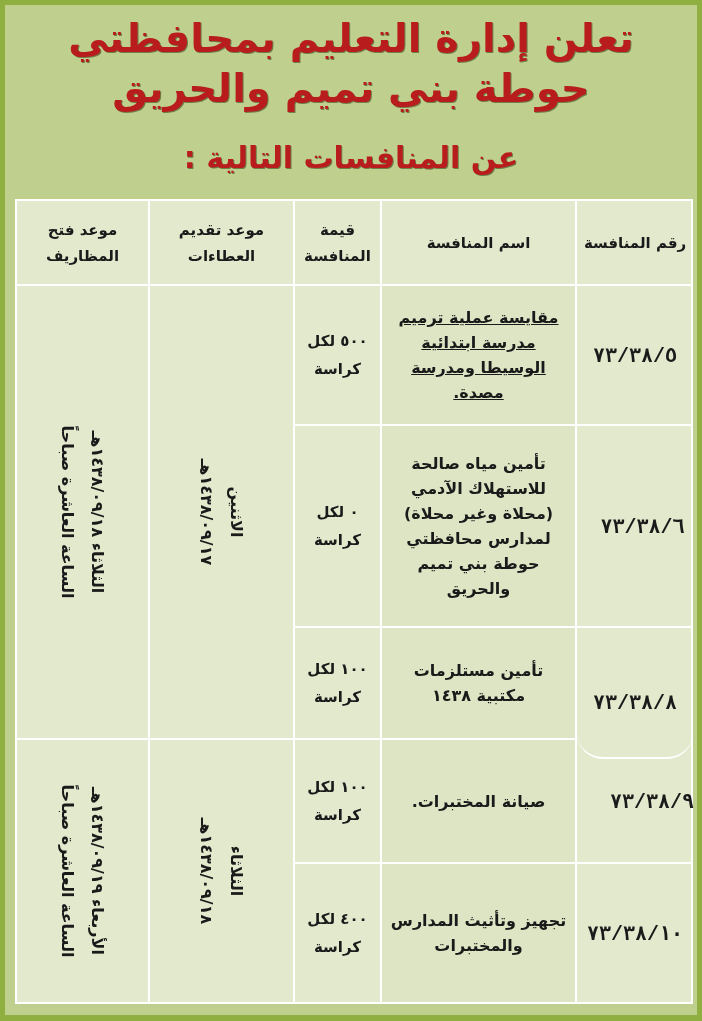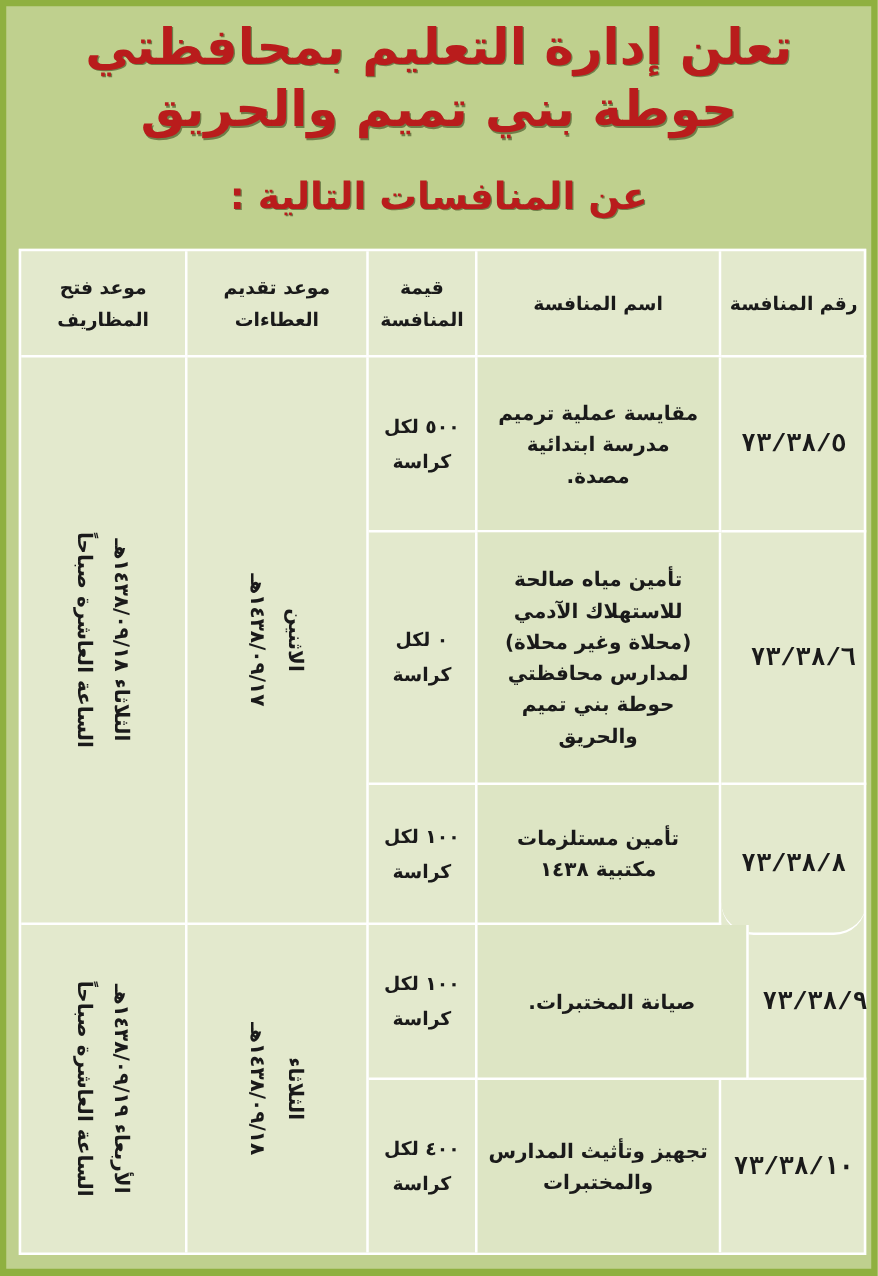--- a/index.html
+++ b/index.html
@@ -83,24 +83,25 @@
     </div>
   </div>
   <div class="cell hdr" style="left:0;top:0;width:133px;height:85px;">
     <div>
       <div>موعد فتح</div>
       <div>المظاريف</div>
     </div>
   </div>
 
   <div class="cell num" style="left:560px;top:85px;width:116px;height:140px;border-right:none;">٧٣/٣٨/٥</div>
-  <div class="cell body alt" style="left:365px;top:85px;width:195px;height:140px;">
+  <div class="cell body alt" style="left:365px;top:85px;width:195px;height:140px;text-decoration:underline;">
     <div>
       <div>مقايسة عملية ترميم</div>
       <div>مدرسة ابتدائية</div>
+      <div>الوسيطا ومدرسة</div>
       <div>مصدة.</div>
     </div>
   </div>
   <div class="cell price" style="left:278px;top:85px;width:87px;height:140px;">
     <div>
       <div>٥٠٠ لكل</div>
       <div>كراسة</div>
     </div>
   </div>
 
@@ -115,21 +116,21 @@
       <div>والحريق</div>
     </div>
   </div>
   <div class="cell price" style="left:278px;top:225px;width:87px;height:202px;">
     <div>
       <div>٠ لكل</div>
       <div>كراسة</div>
     </div>
   </div>
 
-  <div class="cell num" style="left:560px;top:435px;width:116px;height:112px;border-right:none;border-radius:26px;">٧٣/٣٨/٨</div>
+  <div class="cell num" style="left:560px;top:446px;width:116px;height:112px;border-right:none;border-radius:26px;">٧٣/٣٨/٨</div>
   <div class="cell body alt" style="left:365px;top:427px;width:195px;height:112px;">
     <div>
       <div>تأمين مستلزمات</div>
       <div>مكتبية ١٤٣٨</div>
     </div>
   </div>
   <div class="cell price" style="left:278px;top:427px;width:87px;height:112px;">
     <div>
       <div>١٠٠ لكل</div>
       <div>كراسة</div>
@@ -143,21 +144,21 @@
     </div>
   </div>
   <div class="cell" style="left:0;top:85px;width:133px;height:454px;">
     <div class="rot">
       <div>الثلاثاء ١٤٣٨/٠٩/١٨هـ</div>
       <div>الساعة العاشرة صباحاً</div>
     </div>
   </div>
 
   <div class="cell num" style="left:560px;top:539px;width:116px;height:124px;border-right:none;padding-left:34px;">٧٣/٣٨/٩</div>
-  <div class="cell body alt" style="left:365px;top:539px;width:217px;height:124px;">
+  <div class="cell body alt" style="left:365px;top:539px;width:195px;height:124px;">
     <div>
       <div>صيانة المختبرات.</div>
     </div>
   </div>
   <div class="cell price" style="left:278px;top:539px;width:87px;height:124px;">
     <div>
       <div>١٠٠ لكل</div>
       <div>كراسة</div>
     </div>
   </div>

